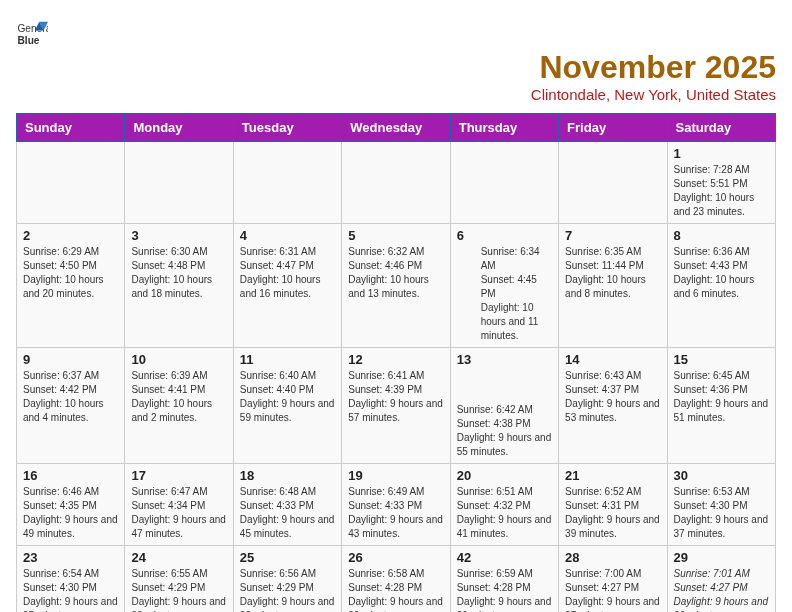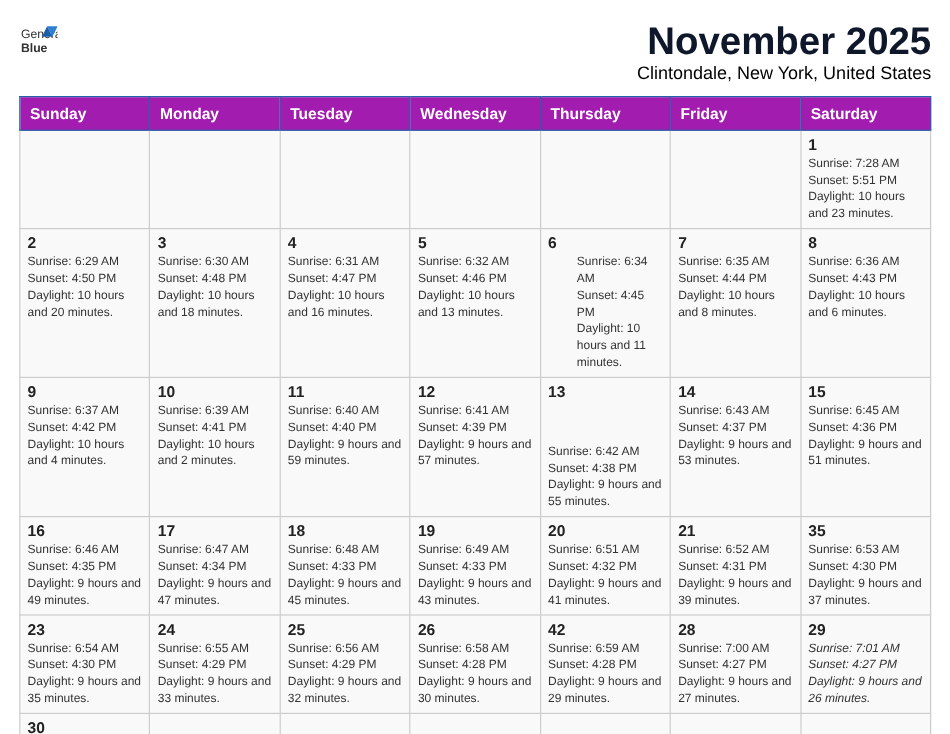--- a/index.html
+++ b/index.html
@@ -24,25 +24,26 @@
     .logo-icon {
       width: 32px;
       height: 32px;
     }
     .title-block {
       text-align: right;
     }
     .calendar-title {
       font-size: 32px;
       font-weight: bold;
-      color: #0f172a;
+      color: #a16207;
+      margin-top: 33px;
     }
     .calendar-subtitle {
       font-size: 15px;
-      color: #000000;
+      color: #b91c1c;
     }
     .calendar-table {
       width: 100%;
       border-collapse: collapse;
       border: 1px solid #ccc;
     }
     .calendar-table th {
       background-color: #a21caf;
       color: #fff;
       text-align: left;
@@ -151,21 +152,21 @@
         </td>
         <td>
           <span class="day-number">6</span>
           <div class="day-info" style="white-space: pre-line; margin-left: 24px;">Sunrise: 6:34 AM
 Sunset: 4:45 PM
 Daylight: 10 hours and 11 minutes.</div>
         </td>
         <td>
           <span class="day-number">7</span>
           <div class="day-info" style="white-space: pre-line;">Sunrise: 6:35 AM
-Sunset: 4:44 PM
+Sunset: 11:44 PM
 Daylight: 10 hours and 8 minutes.</div>
         </td>
         <td>
           <span class="day-number">8</span>
           <div class="day-info" style="white-space: pre-line;">Sunrise: 6:36 AM
 Sunset: 4:43 PM
 Daylight: 10 hours and 6 minutes.</div>
         </td>
       </tr>
       <tr>
@@ -243,21 +244,21 @@
 Sunset: 4:32 PM
 Daylight: 9 hours and 41 minutes.</div>
         </td>
         <td>
           <span class="day-number">21</span>
           <div class="day-info" style="white-space: pre-line;">Sunrise: 6:52 AM
 Sunset: 4:31 PM
 Daylight: 9 hours and 39 minutes.</div>
         </td>
         <td>
-          <span class="day-number">35</span>
+          <span class="day-number">30</span>
           <div class="day-info" style="white-space: pre-line;">Sunrise: 6:53 AM
 Sunset: 4:30 PM
 Daylight: 9 hours and 37 minutes.</div>
         </td>
       </tr>
       <tr>
         <td>
           <span class="day-number">23</span>
           <div class="day-info" style="white-space: pre-line;">Sunrise: 6:54 AM
 Sunset: 4:30 PM

